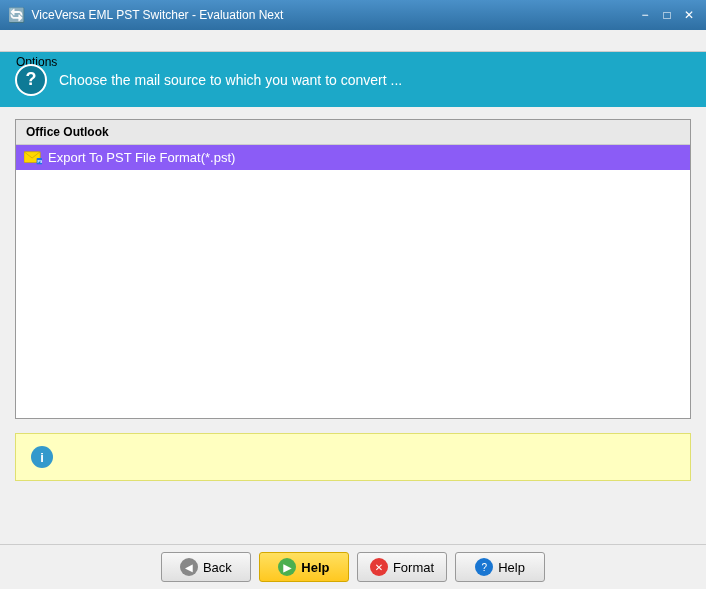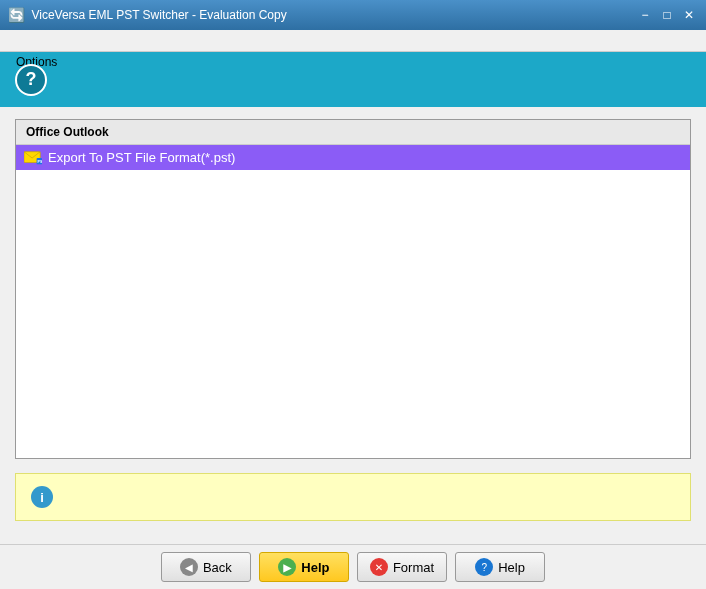--- a/index.html
+++ b/index.html
@@ -93,21 +93,21 @@
     
     .main-content {
       padding: 12px 15px;
       background: #f0f0f0;
     }
 
     
     .list-container {
       border: 1px solid #999;
       background: white;
-      height: 340px;
+      height: 300px;
       overflow-y: auto;
     }
     .list-header {
       background: #e8e8e8;
       padding: 5px 10px;
       font-weight: bold;
       font-size: 12px;
       border-bottom: 1px solid #ccc;
     }
     .list-item {
@@ -206,35 +206,36 @@
     .btn-circle.green { background: #4caf50; color: white; }
     .btn-circle.red { background: #e53935; color: white; }
     .btn-circle.blue { background: #1976d2; color: white; }
   </style>
 </head>
 <body>
 
 <div class="title-bar">
   <div class="title-bar-left">
     <span style="font-size:14px;">🔄</span>
-    <span>ViceVersa EML PST Switcher - Evaluation Copy</span>
+    <span>ViceVersa EML PST Switcher - Evaluation Next</span>
   </div>
   <div class="title-bar-controls">
     <button class="title-btn">−</button>
     <button class="title-btn">□</button>
     <button class="title-btn close">✕</button>
   </div>
 </div>
 
 <div class="menu-bar">
   <div class="menu-item">Options</div>
 </div>
 
 <div class="header-banner">
   <div class="header-icon">?</div>
+  <span class="header-text">Choose the mail source to which you want to convert ...</span>
 </div>
 
 <div class="main-content">
 
   <div class="list-container">
     <div class="list-header">Office Outlook</div>
     <div class="list-item selected">
       <div class="list-item-icon">
 
         <svg width="20" height="14" viewBox="0 0 20 14" fill="none" xmlns="http://www.w3.org/2000/svg">

